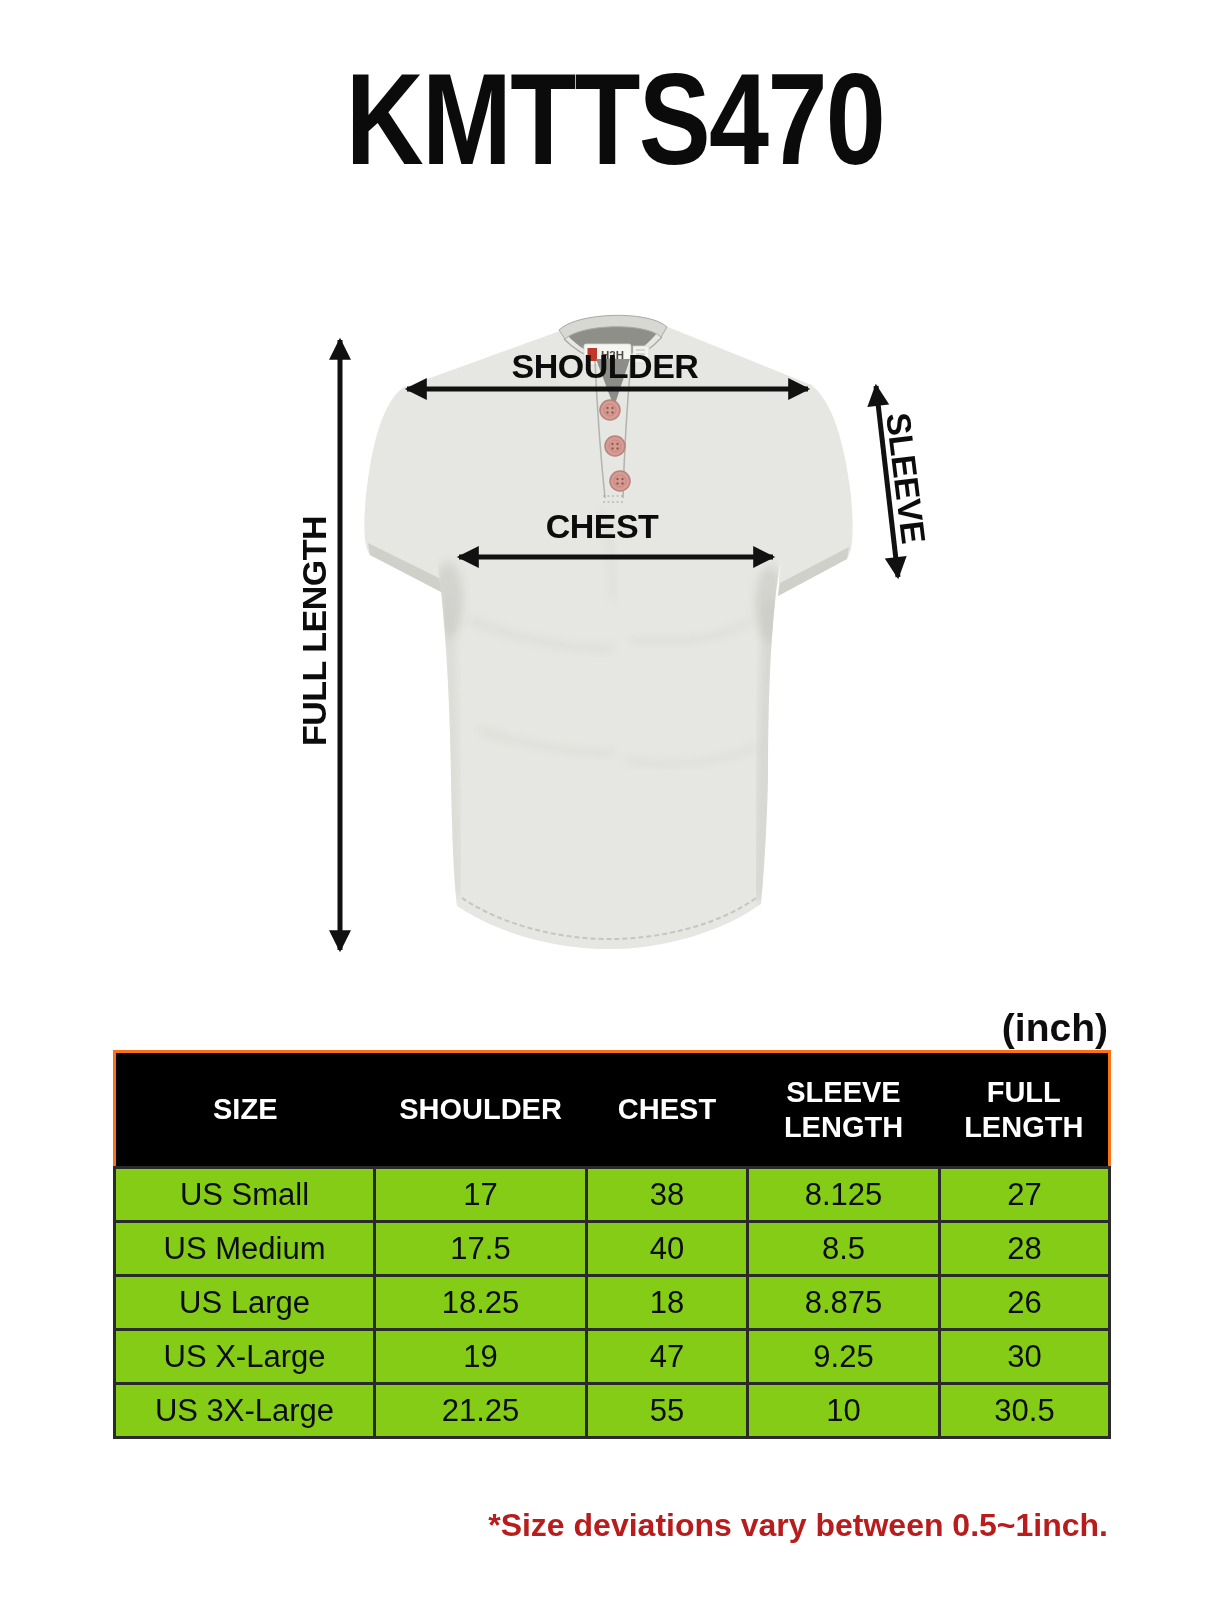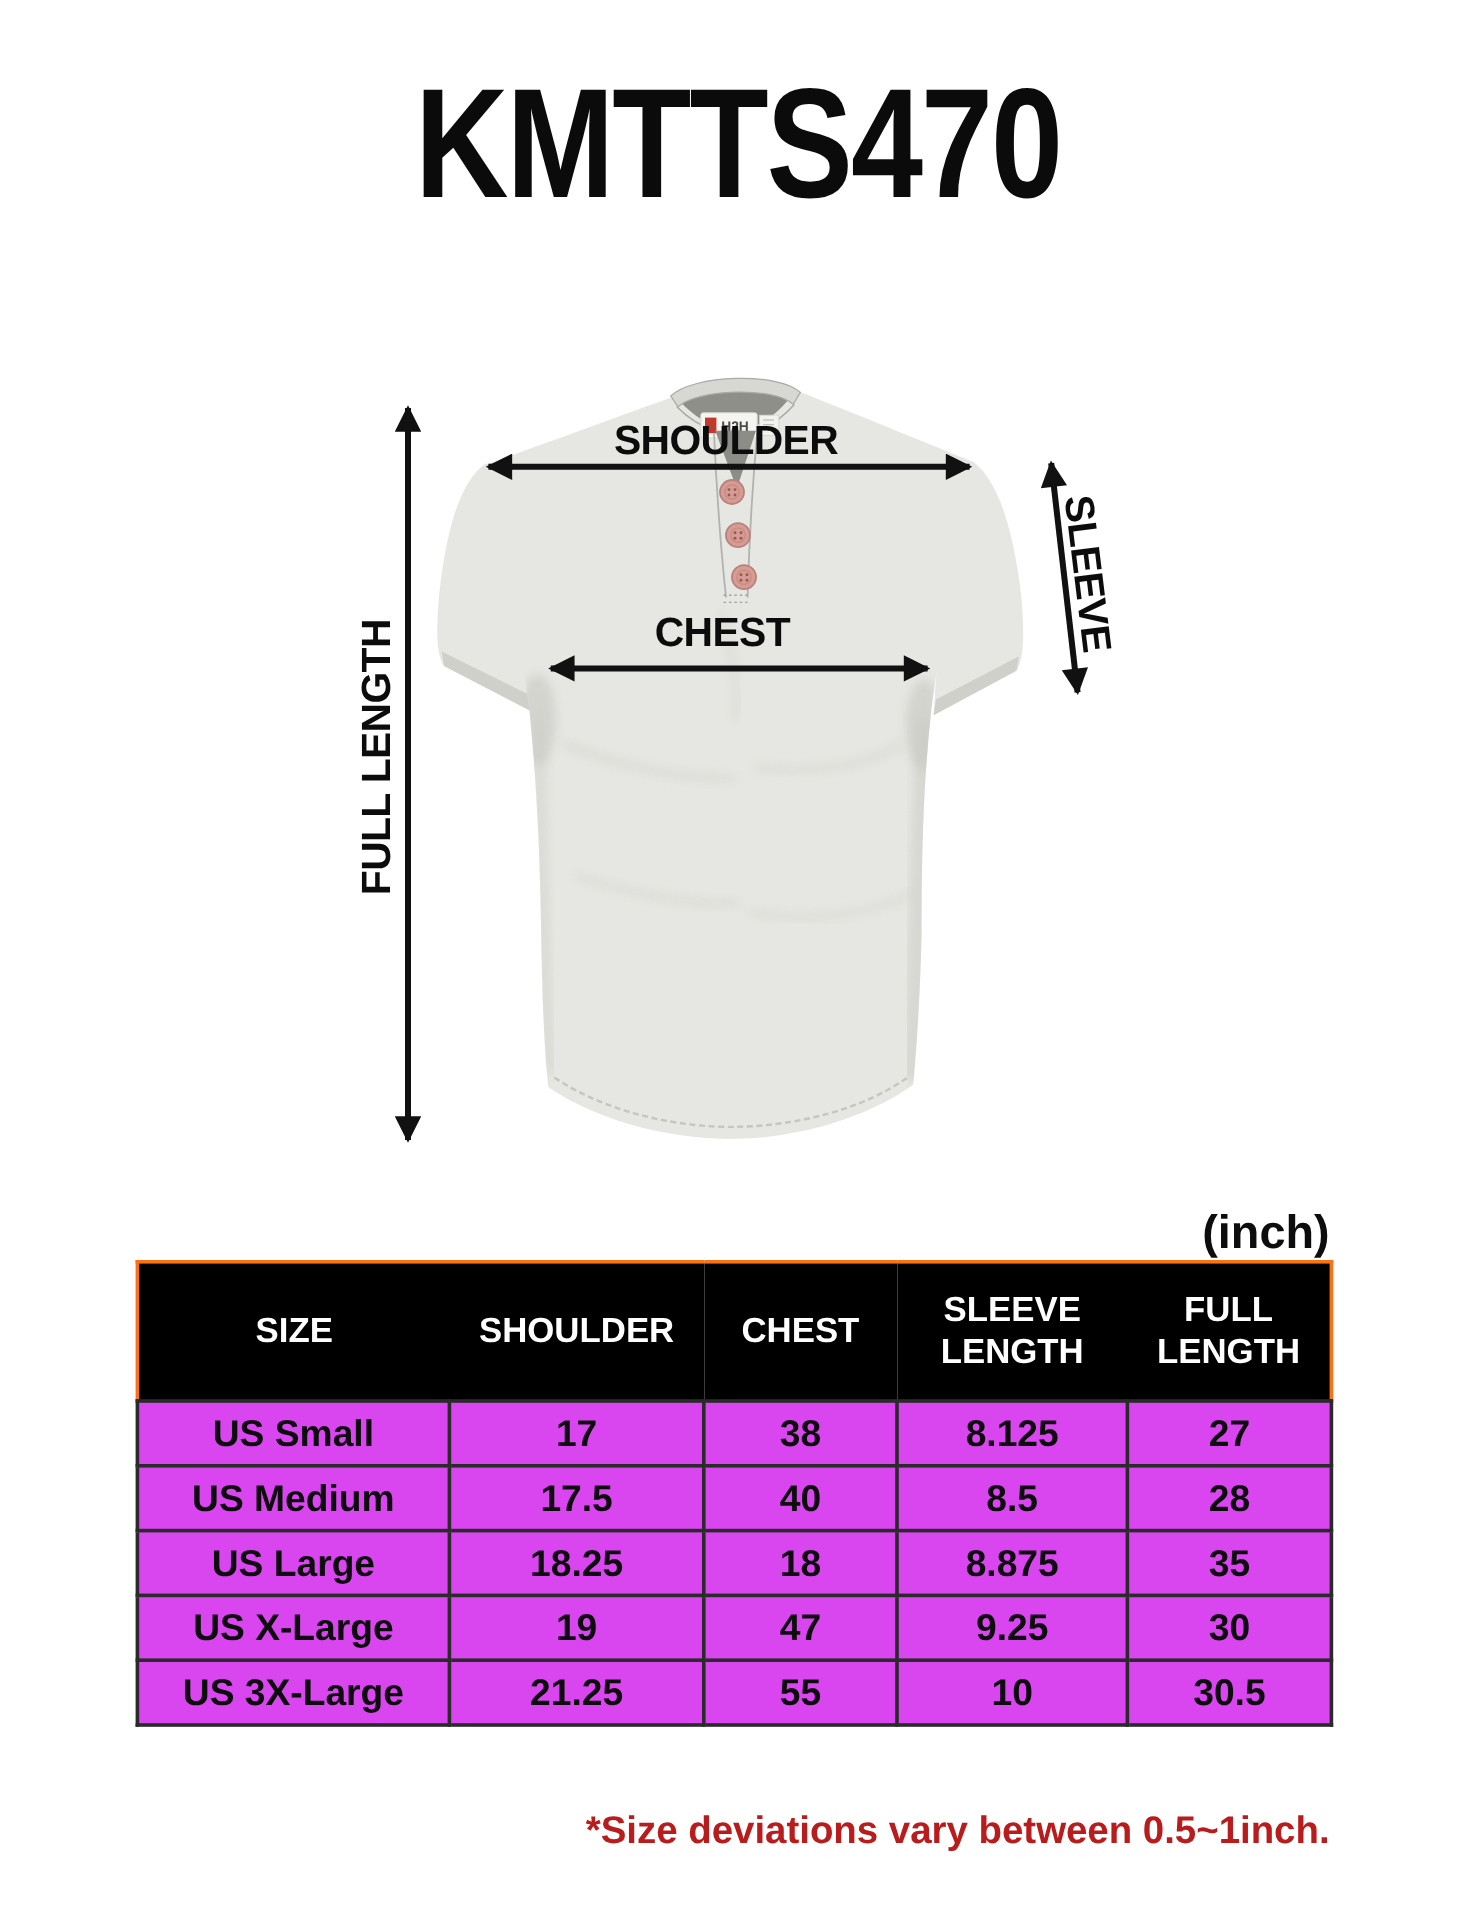--- a/index.html
+++ b/index.html
@@ -22,22 +22,22 @@
   table.size-table{
     position:absolute;left:113px;top:1050px;width:995px;
     border-collapse:collapse;table-layout:fixed;border:3px solid #f97316;
   }
   table.size-table thead th{
     background:#000;color:#fff;height:113px;border:0;
     font-size:29px;font-weight:700;text-align:center;vertical-align:middle;
     line-height:1.18;padding:0 8px;
   }
   table.size-table tbody td{
-    background:#d946ef;border:3px solid #2a2a2a;height:51px;
-    font-size:31px;font-weight:700;text-align:center;vertical-align:middle;
+    background:#84cc16;border:3px solid #2a2a2a;height:51px;
+    font-size:31px;font-weight:400;text-align:center;vertical-align:middle;
     padding:0 4px;
   }
   .footnote{
     position:absolute;top:1507px;right:122px;margin:0;
     font-size:32px;font-weight:700;color:#b91c1c;
   }
 </style>
 </head>
 <body>
 
@@ -182,21 +182,21 @@
       <td>17.5</td>
       <td>40</td>
       <td>8.5</td>
       <td>28</td>
     </tr>
     <tr>
       <td>US Large</td>
       <td>18.25</td>
       <td>18</td>
       <td>8.875</td>
-      <td>35</td>
+      <td>26</td>
     </tr>
     <tr>
       <td>US X-Large</td>
       <td>19</td>
       <td>47</td>
       <td>9.25</td>
       <td>30</td>
     </tr>
     <tr>
       <td>US 3X-Large</td>

